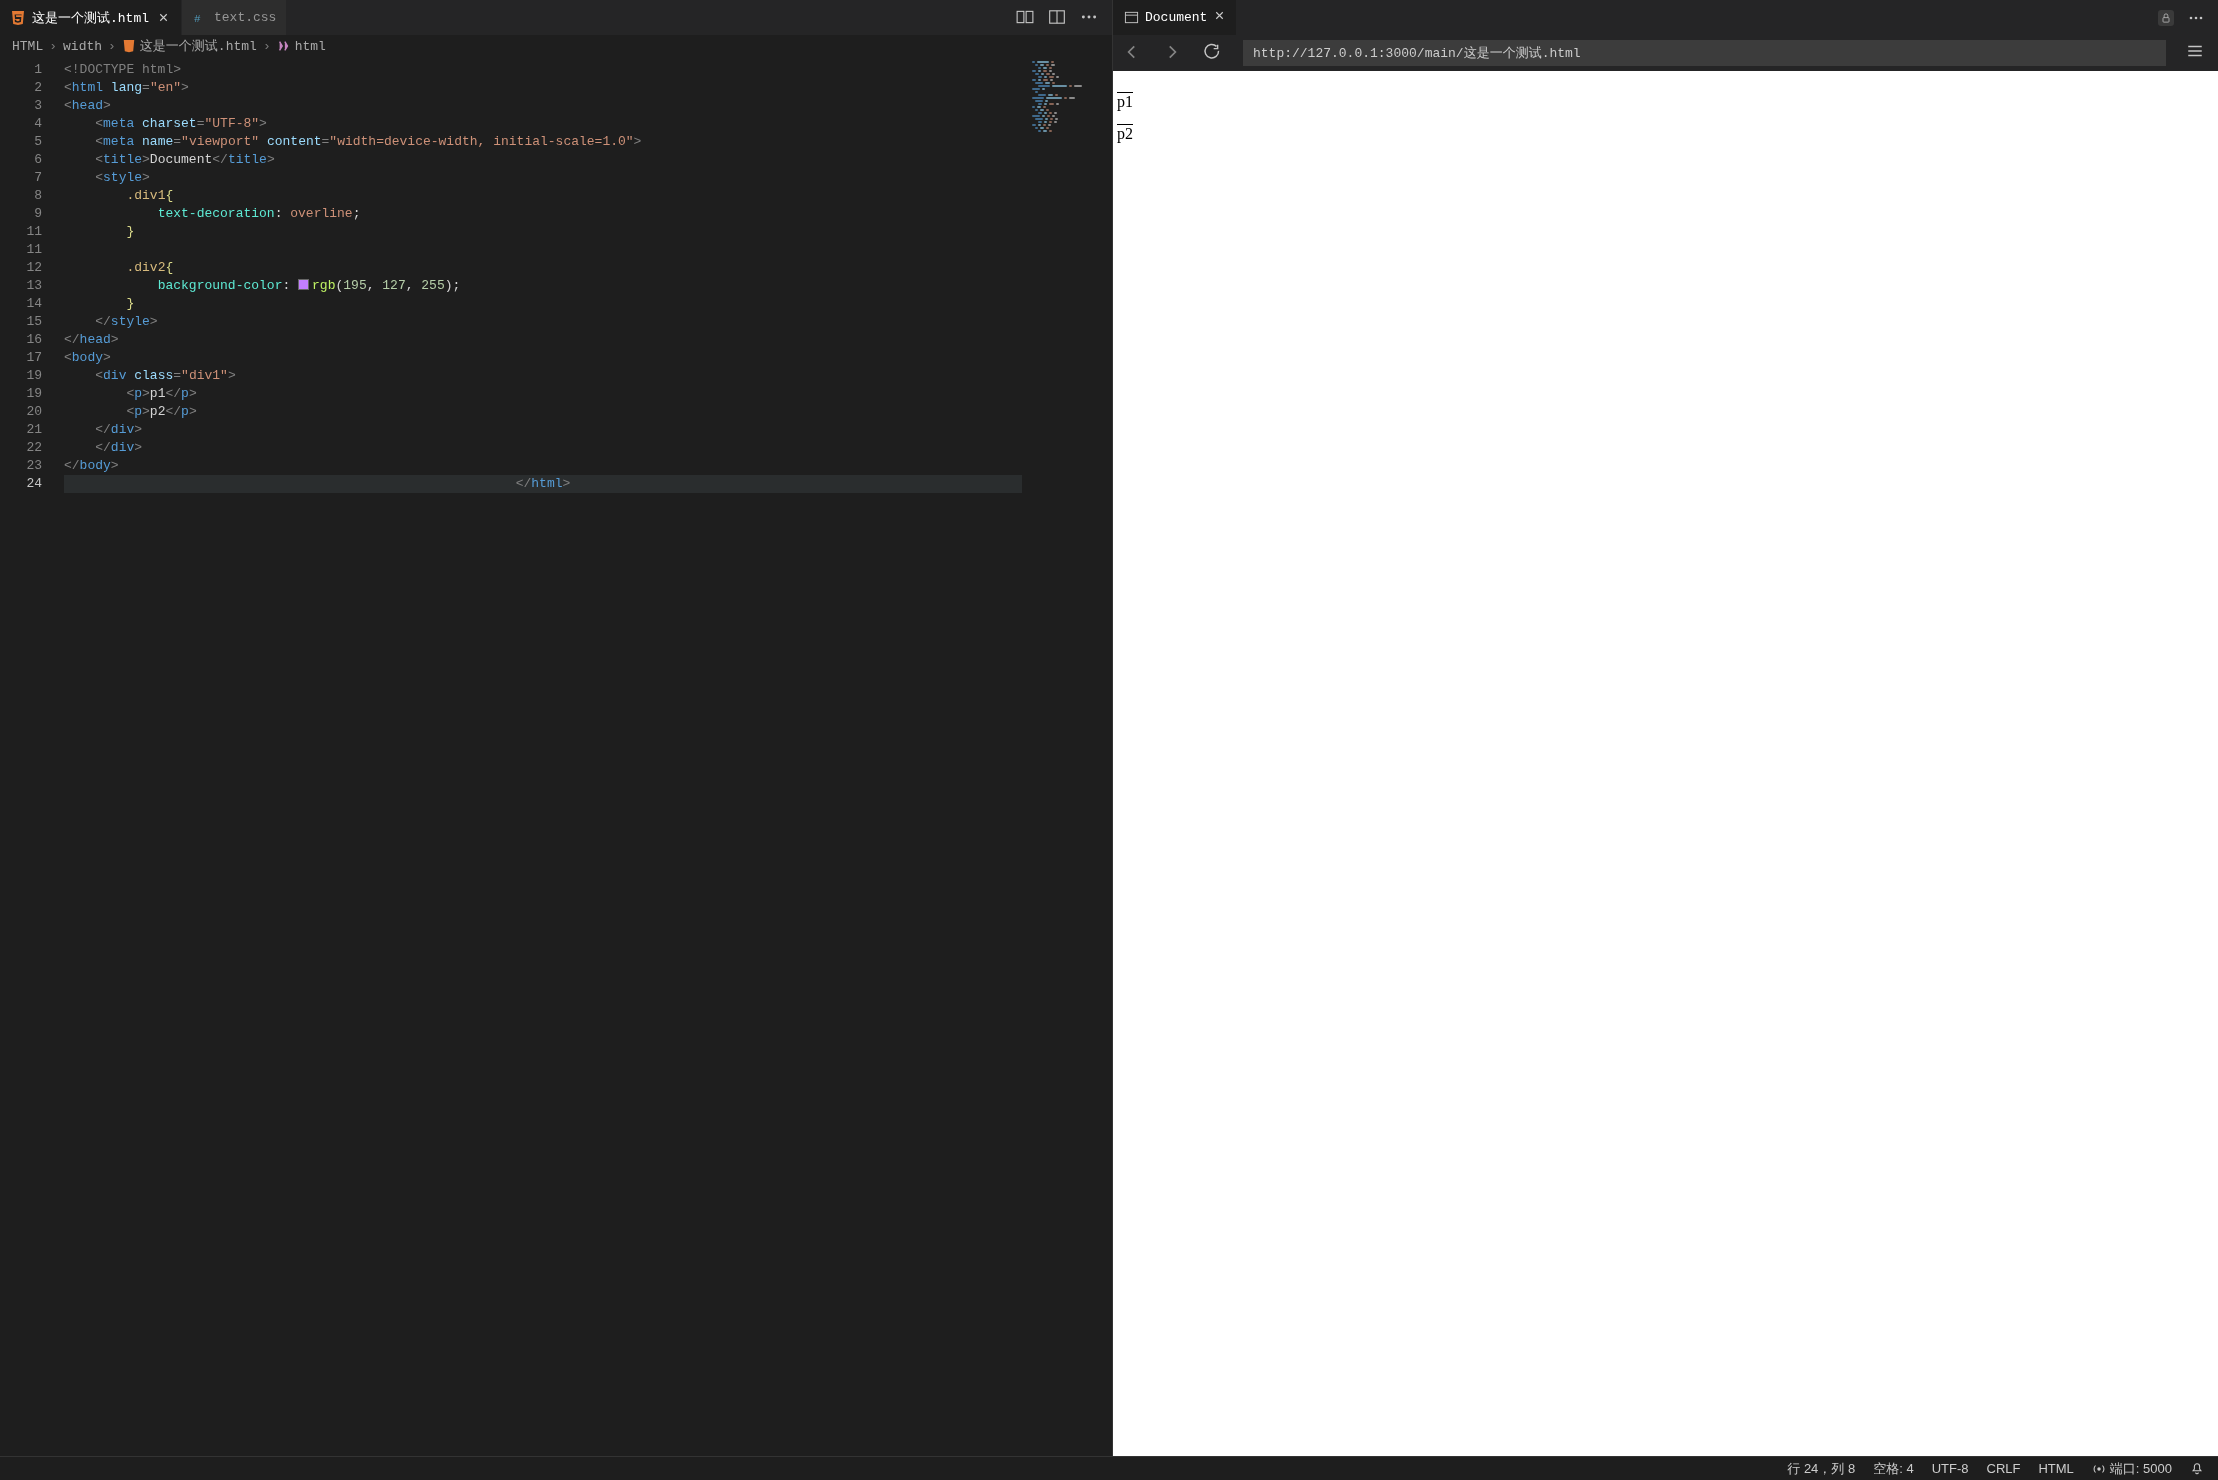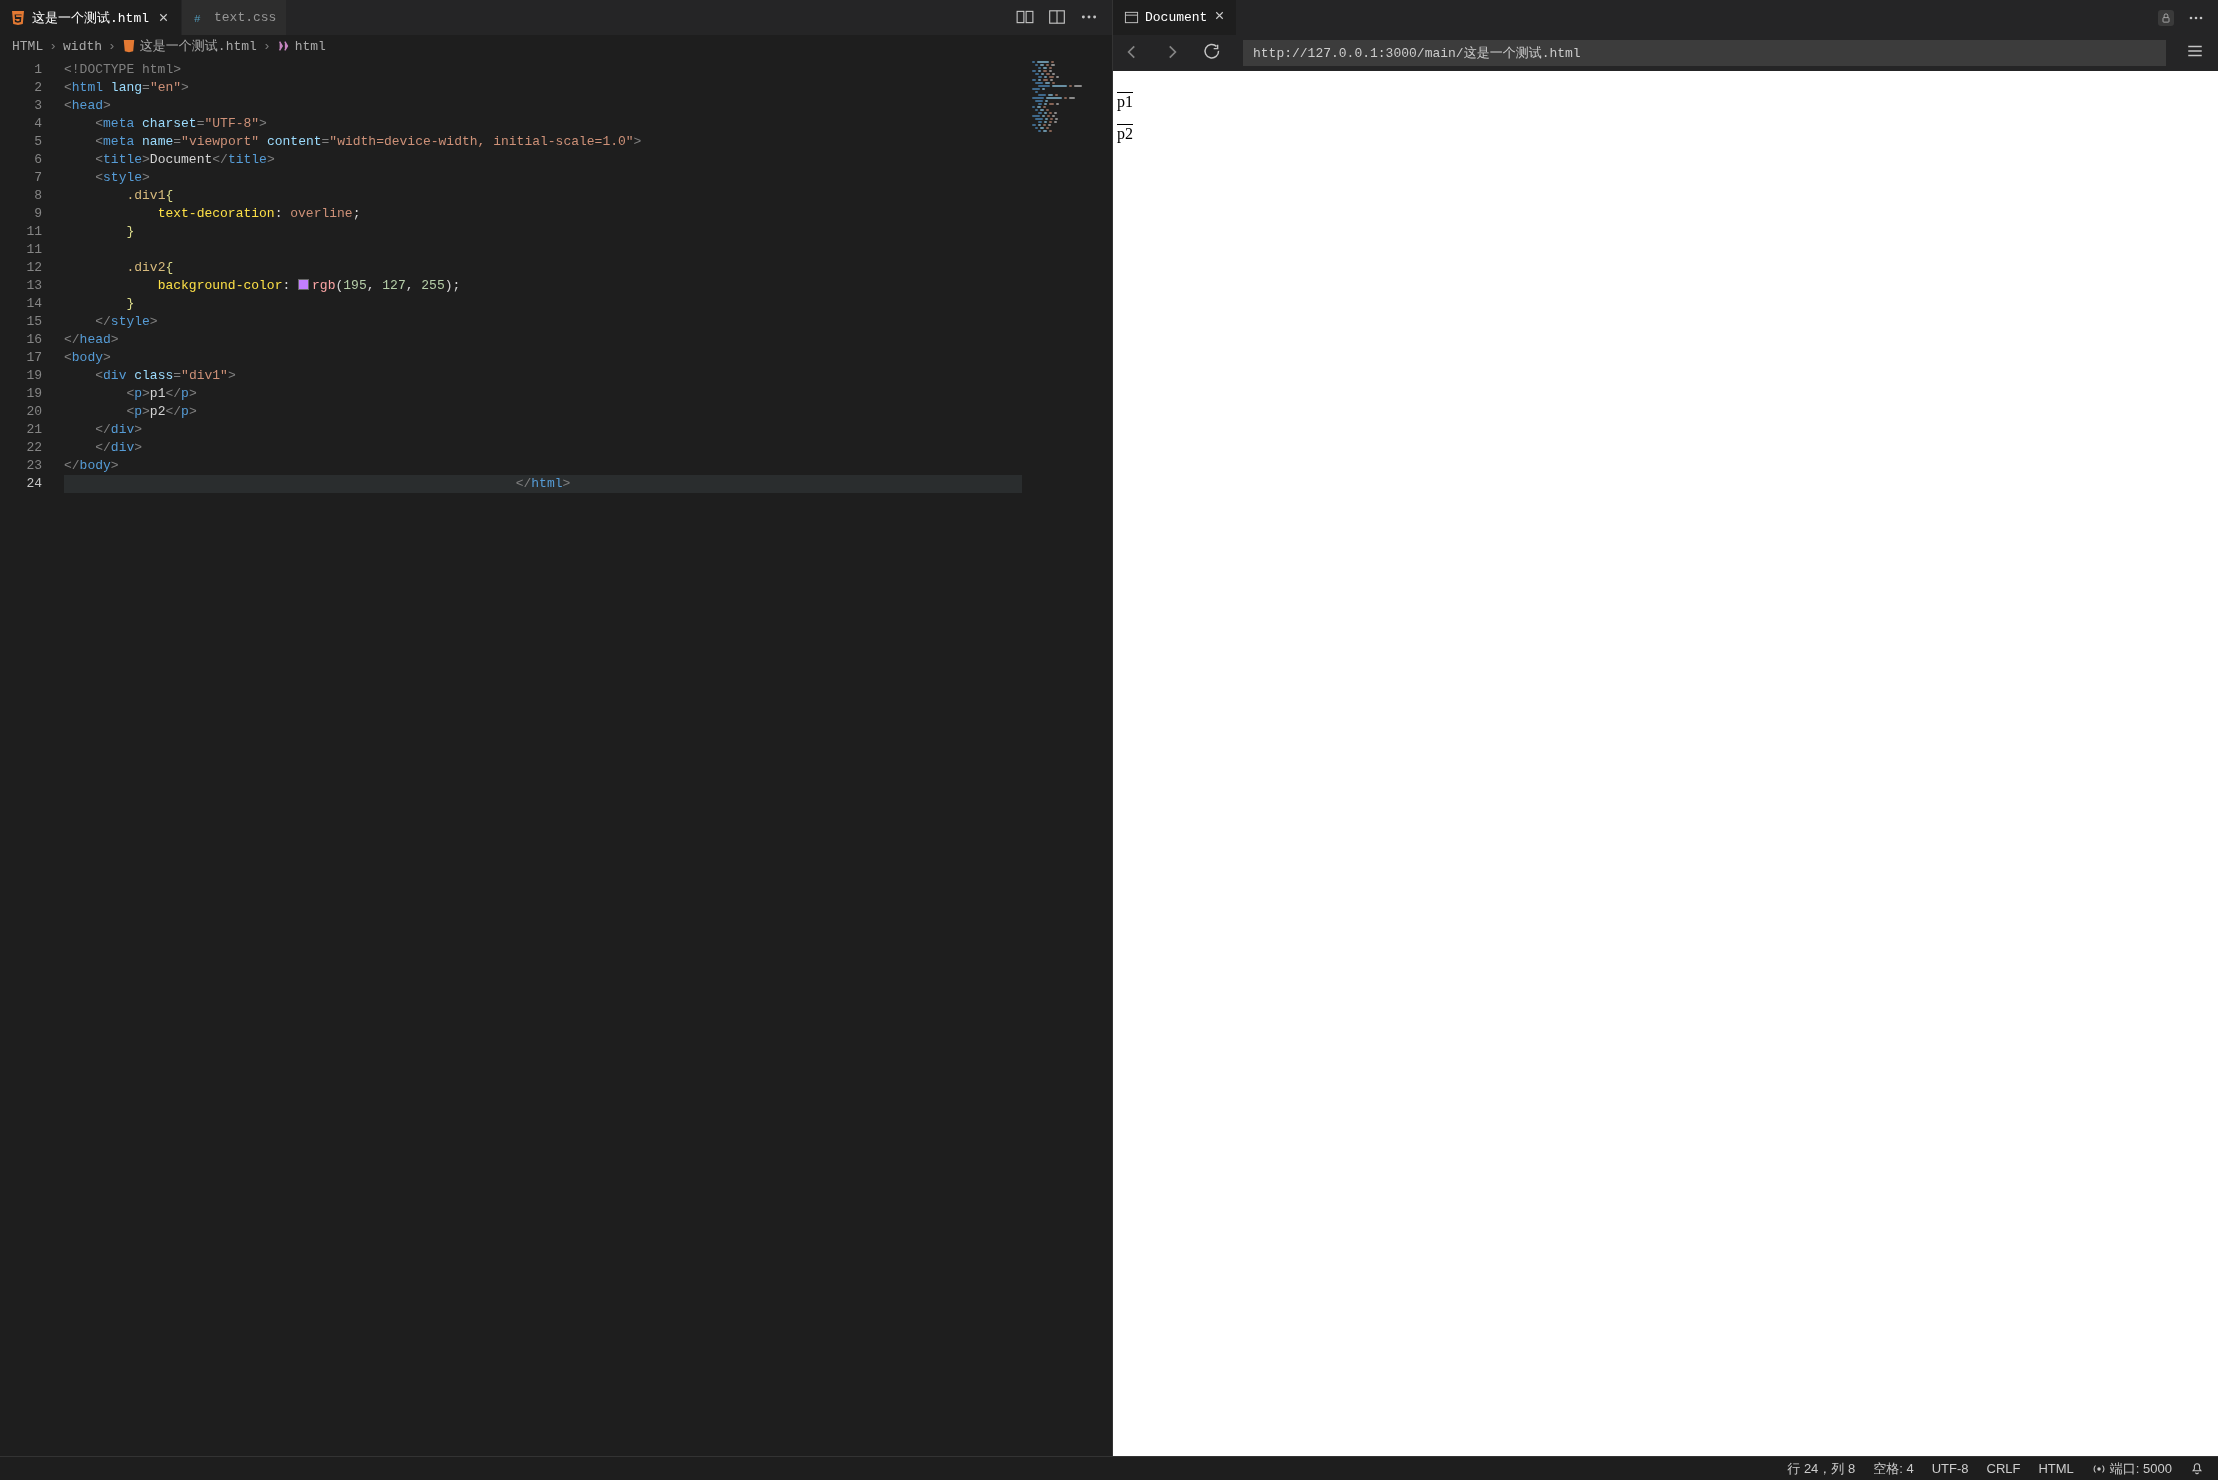--- a/index.html
+++ b/index.html
@@ -109,23 +109,23 @@
 }
 .line { height: 18px; }
 .line.current { background: #2a2d2e; text-align: center; }
 .tk-doctype { color: #808080; }
 .tk-tag { color: #569cd6; }
 .tk-punc { color: #808080; }
 .tk-attr { color: #9cdcfe; }
 .tk-str { color: #ce9178; }
 .tk-text { color: #d4d4d4; }
 .tk-sel { color: #d7ba7d; }
-.tk-prop { color: #fde047; }
+.tk-prop { color: #5eead4; }
 .tk-val { color: #ce9178; }
-.tk-func { color: #fca5a5; }
+.tk-func { color: #bef264; }
 .tk-num { color: #b5cea8; }
 .tk-brace { color: #dcdc8b; }
 .color-swatch {
   display: inline-block;
   width: 11px;
   height: 11px;
   background: rgb(195,127,255);
   border: 1px solid #666;
   margin-right: 3px;
   vertical-align: -1px;

